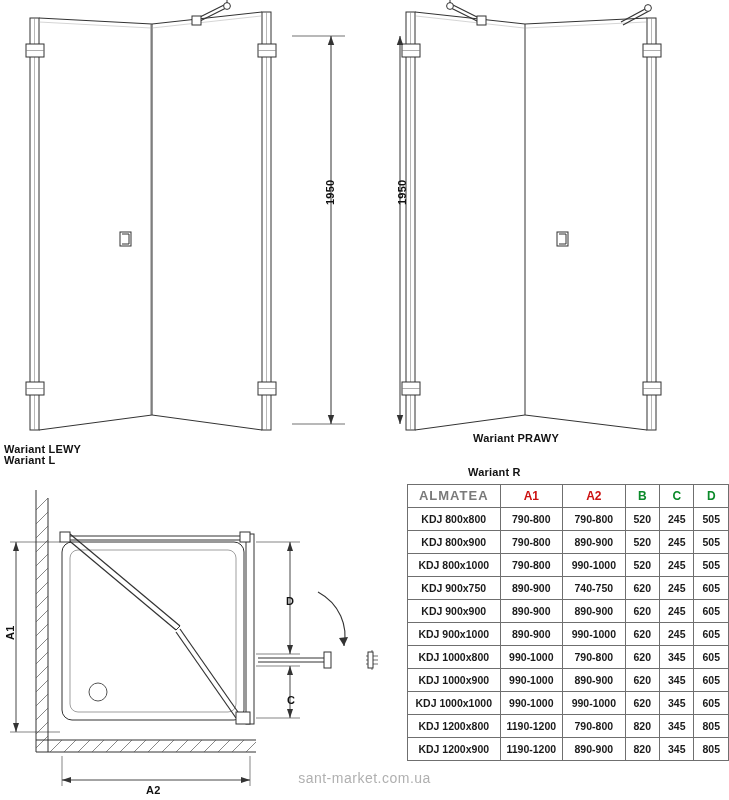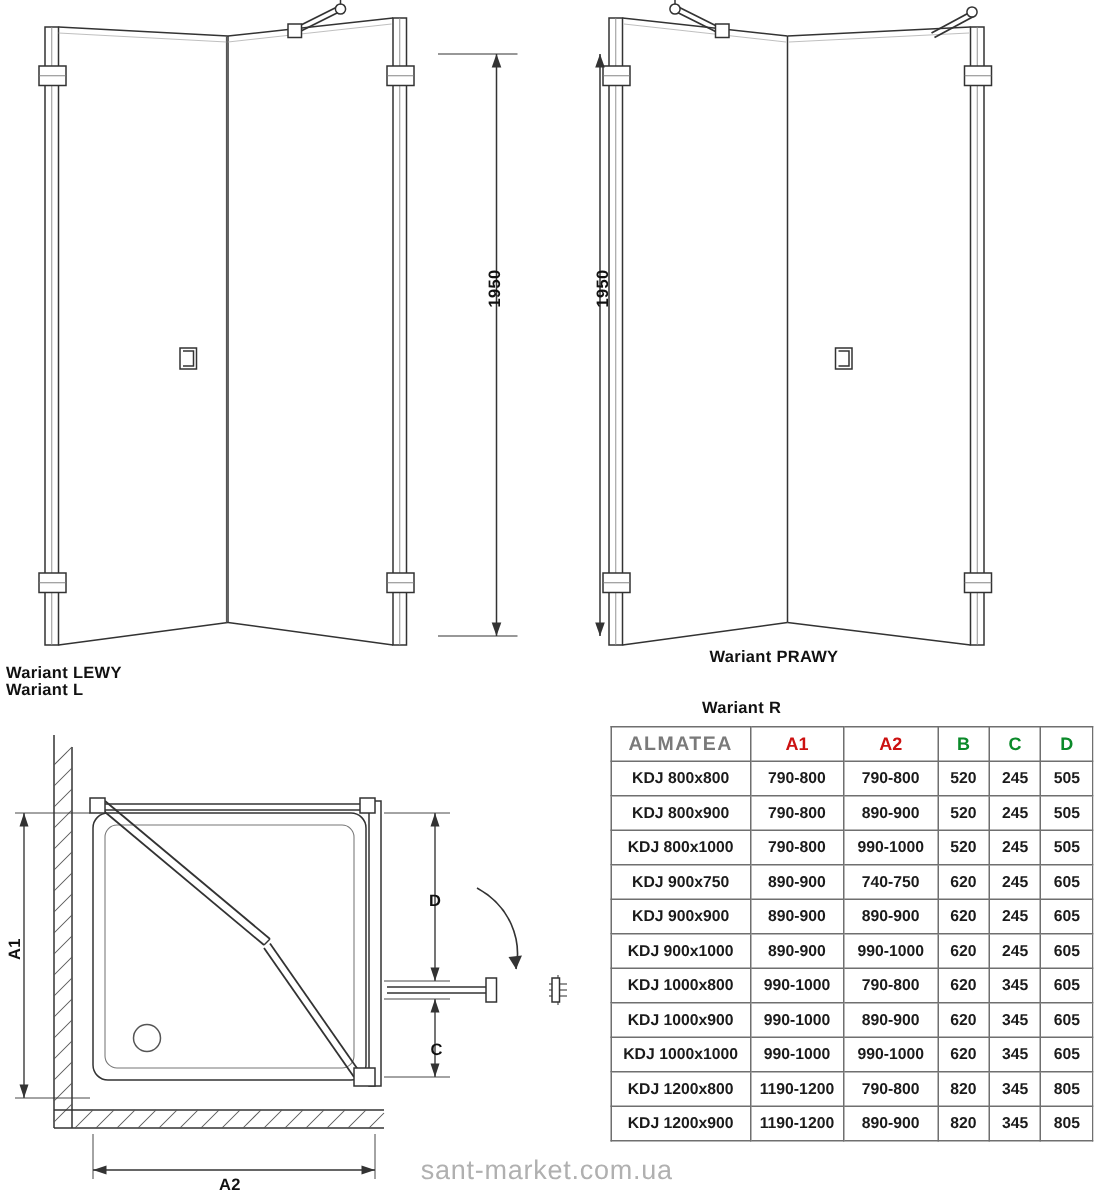--- a/index.html
+++ b/index.html
@@ -36,21 +36,21 @@
   th.colA{width:62px;color:#cc1111;font-size:12px;}
   th.colB{width:34px;color:#0b8a2a;font-size:12px;}
   th.colC{width:34px;color:#0b8a2a;font-size:12px;}
   th.colD{width:34px;color:#0b8a2a;font-size:12px;}
   td.name{width:92px;text-align:center;font-size:10.5px;}
   td.v{font-size:10.5px;}
   td.sm{font-size:10.5px;}
 
   .watermark{
     position:absolute;left:0;top:770px;width:729px;text-align:center;
-    font-size:18px;color:#b0b0b0;letter-spacing:.5px;
+    font-size:14px;color:#b0b0b0;letter-spacing:.5px;
     font-family:"Liberation Sans", sans-serif;
   }
 </style>
 </head>
 <body>
 
 <div class="stage">
 
   <svg width="370" height="460" viewBox="0 0 370 460" style="position:absolute;left:0;top:0;">
     <g fill="none" stroke="#333" stroke-width="1">

